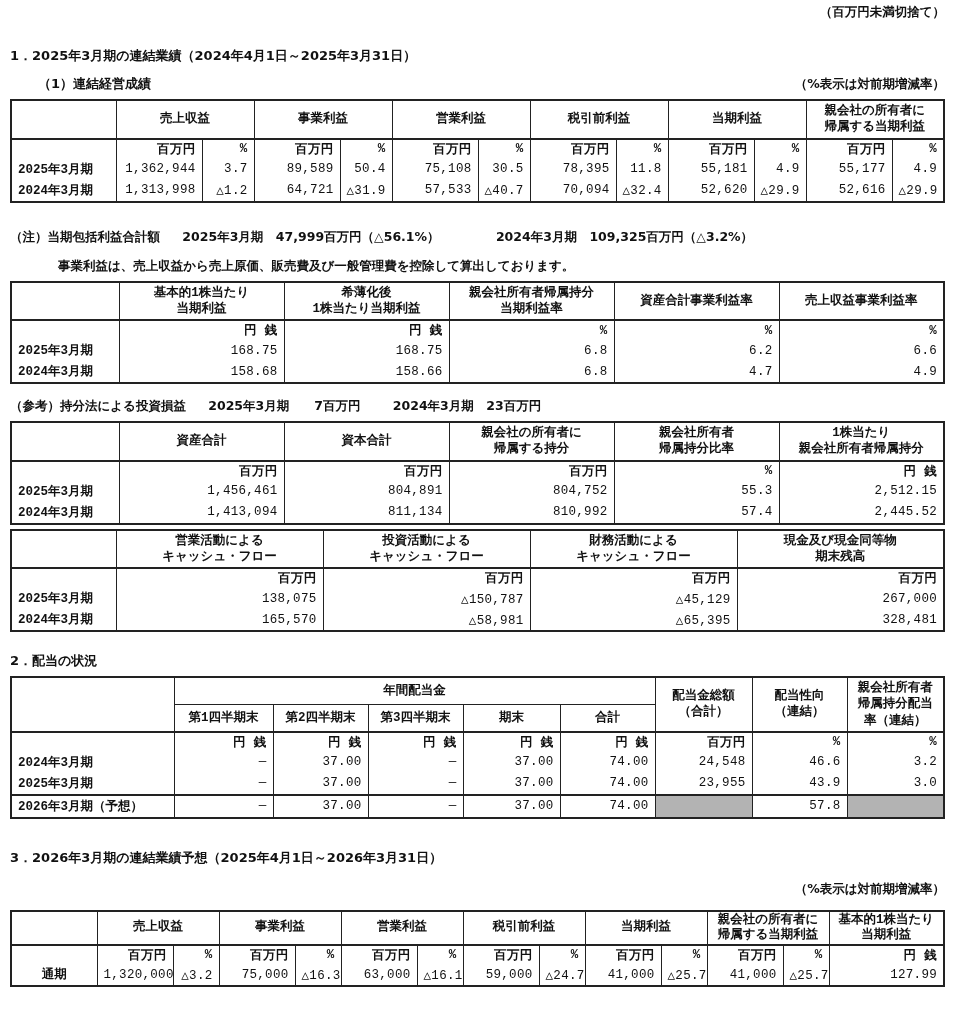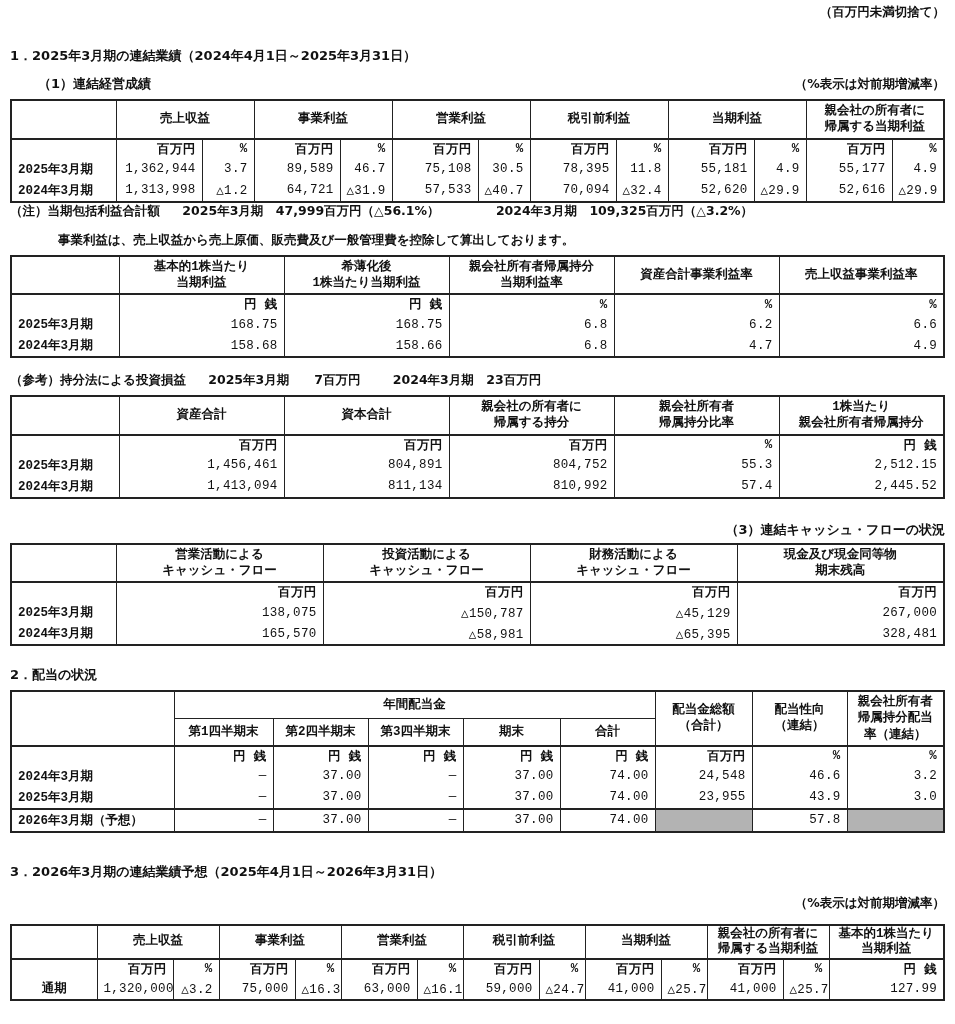--- a/index.html
+++ b/index.html
@@ -6,21 +6,21 @@
   body{
     width:955px;height:1024px;overflow:hidden;
     font-family:"DejaVu Sans","Liberation Sans",sans-serif;
     color:#111;font-size:13px;
   }
   .page{padding:4px 10px 0 10px;}
   .right-note{text-align:right;font-weight:bold;font-size:12.5px;}
   .sec-title{font-weight:bold;font-size:13px;margin-top:26px;}
   .sub-title{font-weight:bold;font-size:13px;margin-left:28px;text-align:right;}
   .cap-row{display:flex;justify-content:space-between;align-items:flex-end;margin-top:10px;}
-  .note-line{margin-top:0;font-weight:bold;font-size:12.5px;}
+  .note-line{margin-top:26px;font-weight:bold;font-size:12.5px;}
   .note-indent{margin-left:48px;margin-top:12px;}
   .g1{margin-left:18px;}
   .g2{margin-left:52px;}
   .g3{margin-left:28px;}
 
   table.t{border-collapse:collapse;table-layout:fixed;width:933px;margin-top:6px;
           border:2px solid #222;font-size:12.5px;font-family:Liberation Mono, monospace;}
   .t th,.t td{border:1px solid #222;overflow:hidden;}
   .t thead th{font-weight:bold;text-align:center;vertical-align:middle;
               padding:2px 1px;line-height:1.3;white-space:pre-line;border-bottom:2px solid #222;}
@@ -99,21 +99,21 @@
         <td class="num u">百万円</td>
         <td class="num u">%</td>
         <td class="num u">百万円</td>
         <td class="num u">%</td>
       </tr>
       <tr>
         <td class="lbl">2025年3月期</td>
         <td class="num">1,362,944</td>
         <td class="num">3.7</td>
         <td class="num">89,589</td>
-        <td class="num">46.7</td>
+        <td class="num">50.4</td>
         <td class="num">75,108</td>
         <td class="num">30.5</td>
         <td class="num">78,395</td>
         <td class="num">11.8</td>
         <td class="num">55,181</td>
         <td class="num">4.9</td>
         <td class="num">55,177</td>
         <td class="num">4.9</td>
       </tr>
       <tr>
@@ -241,21 +241,20 @@
         <td class="lbl">2024年3月期</td>
         <td class="num">1,413,094</td>
         <td class="num">811,134</td>
         <td class="num">810,992</td>
         <td class="num">57.4</td>
         <td class="num">2,445.52</td>
       </tr>
     </tbody>
   </table>
 
-  <div class="sub-title mt-sec3">（3）連結キャッシュ・フローの状況</div>
 
   <table class="t" style="margin-top:4px">
     <colgroup>
       <col style="width:105px">
         <col style="width:207px">
         <col style="width:207px">
         <col style="width:207px">
         <col style="width:207px">
     </colgroup>
     <thead>

